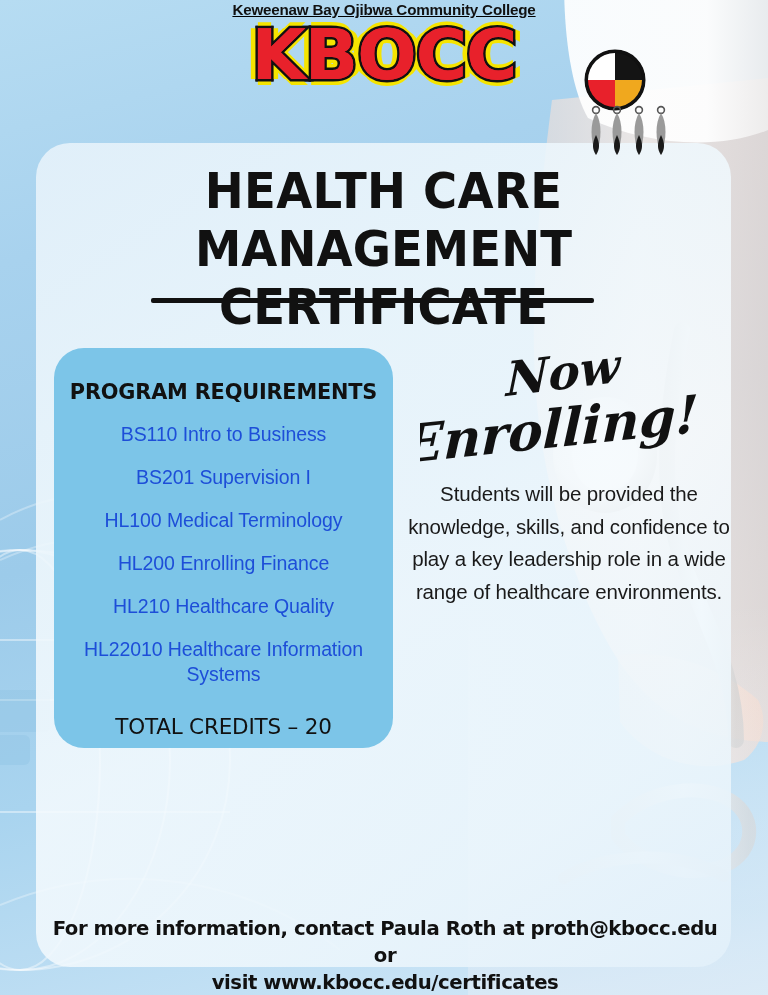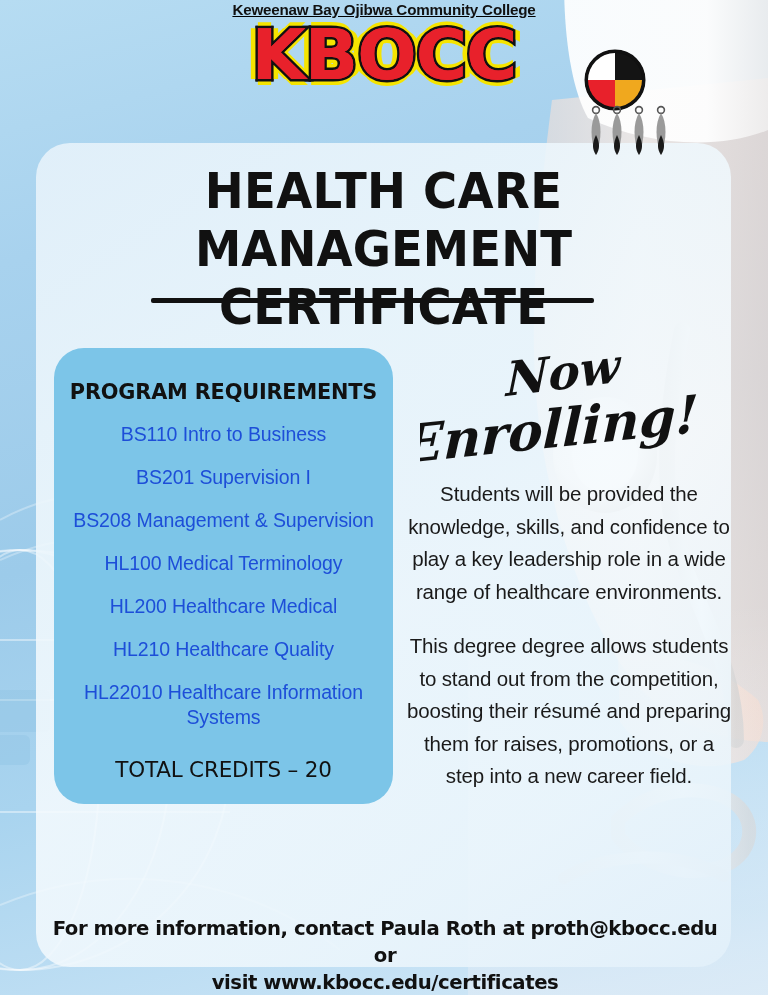--- a/index.html
+++ b/index.html
@@ -154,21 +154,21 @@
     background: #111111;
     border-radius: 2px;
   }
 
   
   .req-panel {
     position: absolute;
     left: 54px;
     top: 348px;
     width: 339px;
-    height: 456px;
+    height: 400px;
     background: #7cc5e8;
     border-radius: 30px;
     box-sizing: border-box;
     padding: 32px 10px 22px 10px;
     text-align: center;
   }
   .req-title {
     font-family: "DejaVu Sans", sans-serif;
     font-weight: bold;
     font-size: 21.5px;
@@ -357,39 +357,37 @@
     <span>HEALTH CARE</span>
     <span class="l2">MANAGEMENT CERTIFICATE</span>
   </div>
   <div class="divider"></div>
 
   <div class="req-panel">
     <div class="req-title">PROGRAM REQUIREMENTS</div>
     <div class="course-list">
       <div class="course">BS110 Intro to Business</div>
       <div class="course">BS201 Supervision I</div>
-      <div class="course">BS208 Management &amp; Supervision</div>
       <div class="course">HL100 Medical Terminology</div>
-      <div class="course">HL200 Healthcare Medical</div>
+      <div class="course">HL200 Enrolling Finance</div>
       <div class="course">HL210 Healthcare Quality</div>
       <div class="course">HL22010 Healthcare Information Systems</div>
     </div>
     <div class="total">TOTAL CREDITS – 20</div>
   </div>
 
   <div class="enroll">
     <svg class="enroll-svg" viewBox="0 0 300 130">
       <text x="150" y="52" text-anchor="middle" font-family="DejaVu Serif, serif" font-size="47" font-style="italic" font-weight="bold" fill="#111111" transform="rotate(-7 150 52) skewX(-8)">Now</text>
       <text x="146" y="110" text-anchor="middle" font-family="DejaVu Serif, serif" font-size="52" font-style="italic" font-weight="bold" fill="#111111" transform="rotate(-6 146 110) skewX(-8)">Enrolling!</text>
     </svg>
   </div>
 
   <div class="body-col">
     <p class="para">Students will be provided the knowledge, skills, and confidence to play a key leadership role in a wide range of healthcare environments.</p>
-    <p class="para">This degree degree allows students to stand out from the competition, boosting their résumé and preparing them for raises, promotions, or a step into a new career field.</p>
   </div>
 
   <div class="footer">
     <div>For more information, contact Paula Roth at proth@kbocc.edu or</div>
     <div>visit www.kbocc.edu/certificates</div>
   </div>
 
 </div>
 
 </body></html>

